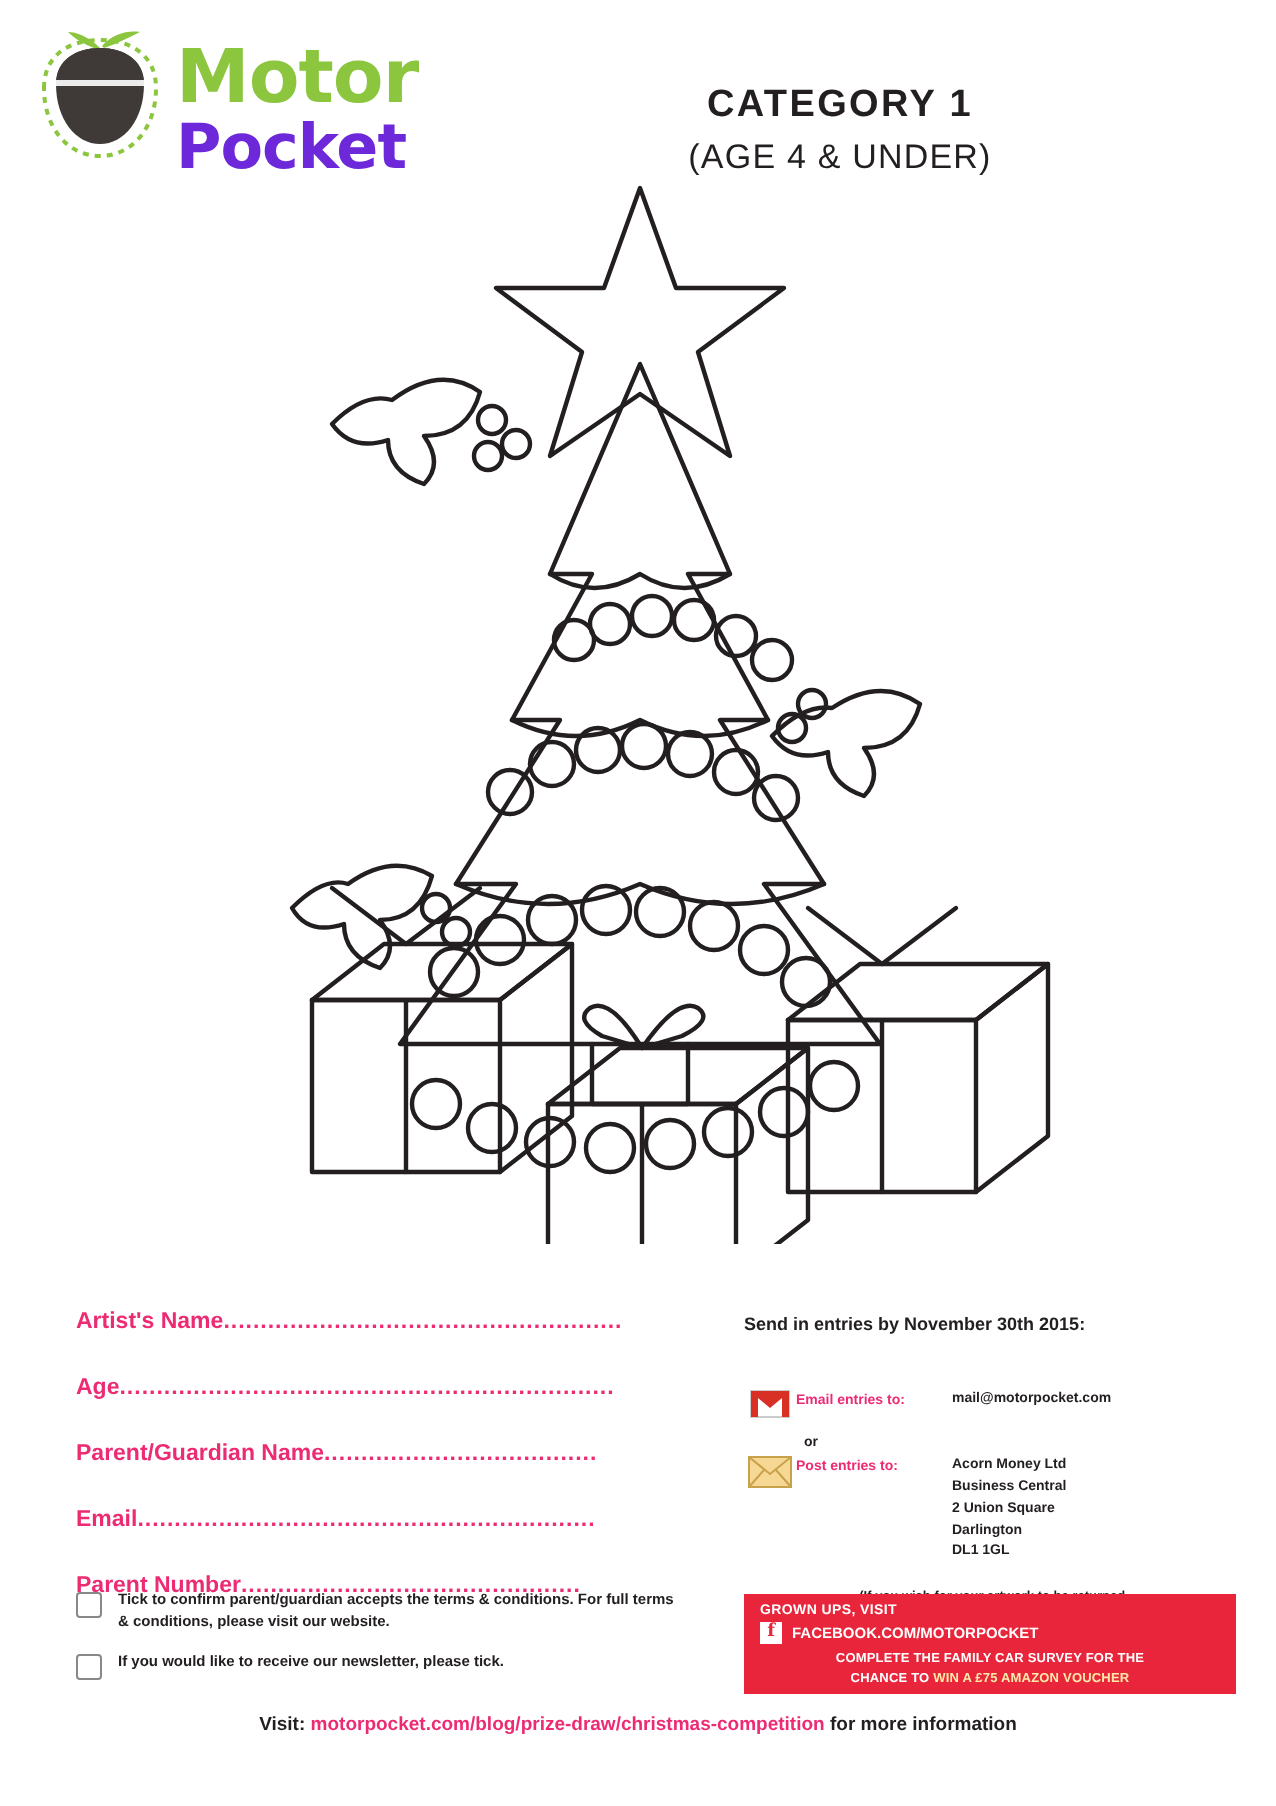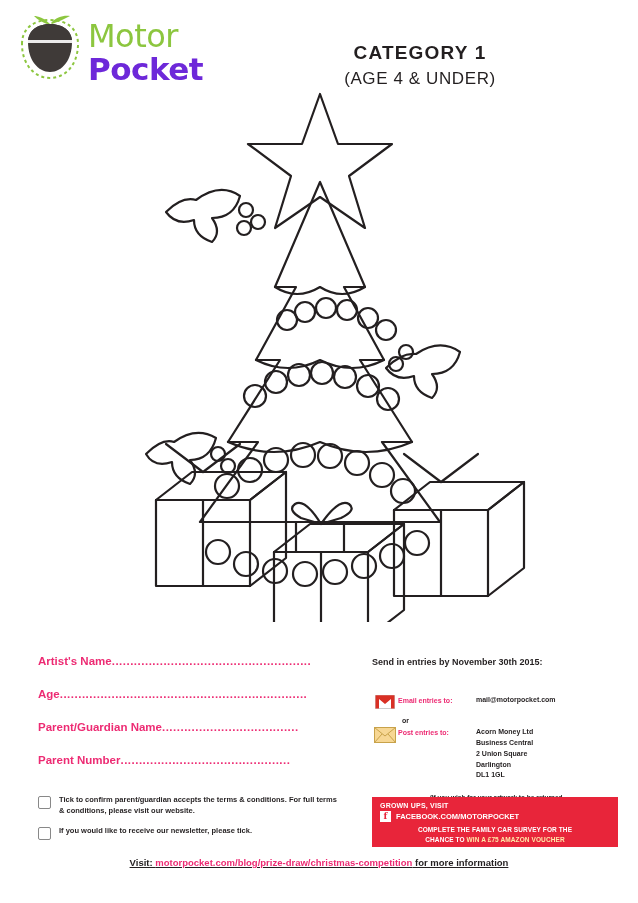--- a/index.html
+++ b/index.html
@@ -44,22 +44,22 @@
     width: 72px;
     height: 70px;
   }
   .logo-text {
     position: absolute;
     left: 74px;
     top: 6px;
     line-height: 1;
   }
   .logo-motor {
-    font-size: 32px;
-    font-weight: normal;
+    font-size: 37px;
+    font-weight: bold;
     color: #8cc63f;
     letter-spacing: -0.5px;
     font-family: "DejaVu Sans", sans-serif;
   }
   .logo-pocket {
     font-size: 31px;
     font-weight: bold;
     color: #6d28d9;
     letter-spacing: -0.5px;
     margin-top: 2px;
@@ -241,21 +241,20 @@
   
   .footer-visit {
     position: absolute;
     left: 0;
     top: 857px;
     width: 638px;
     text-align: center;
     font-size: 9.5px;
     font-weight: bold;
     color: #231f20;
-    text-decoration: underline;
   }
   .footer-visit .url { color: #ed2b73; }
   .footer-legal {
     position: absolute;
     left: 0;
     top: 879px;
     width: 638px;
     text-align: center;
     font-size: 9.5px;
     font-weight: bold;
@@ -396,20 +395,23 @@
     <div class="field">
       <span>Artist's Name</span><span class="dots">......................................................</span>
     </div>
     <div class="field">
       <span>Age</span><span class="dots">...................................................................</span>
     </div>
     <div class="field">
       <span>Parent/Guardian Name</span><span class="dots">.....................................</span>
     </div>
     <div class="field">
+      <span>Email</span><span class="dots">..............................................................</span>
+    </div>
+    <div class="field">
       <span>Parent Number</span><span class="dots">..............................................</span>
     </div>
   </div>
 
   <div class="checks">
     <div class="check-row">
       <div class="checkbox"></div>
       <div class="check-text">Tick to confirm parent/guardian accepts the terms &amp; conditions. For full terms &amp; conditions, please visit our website.</div>
     </div>
     <div class="check-row">

